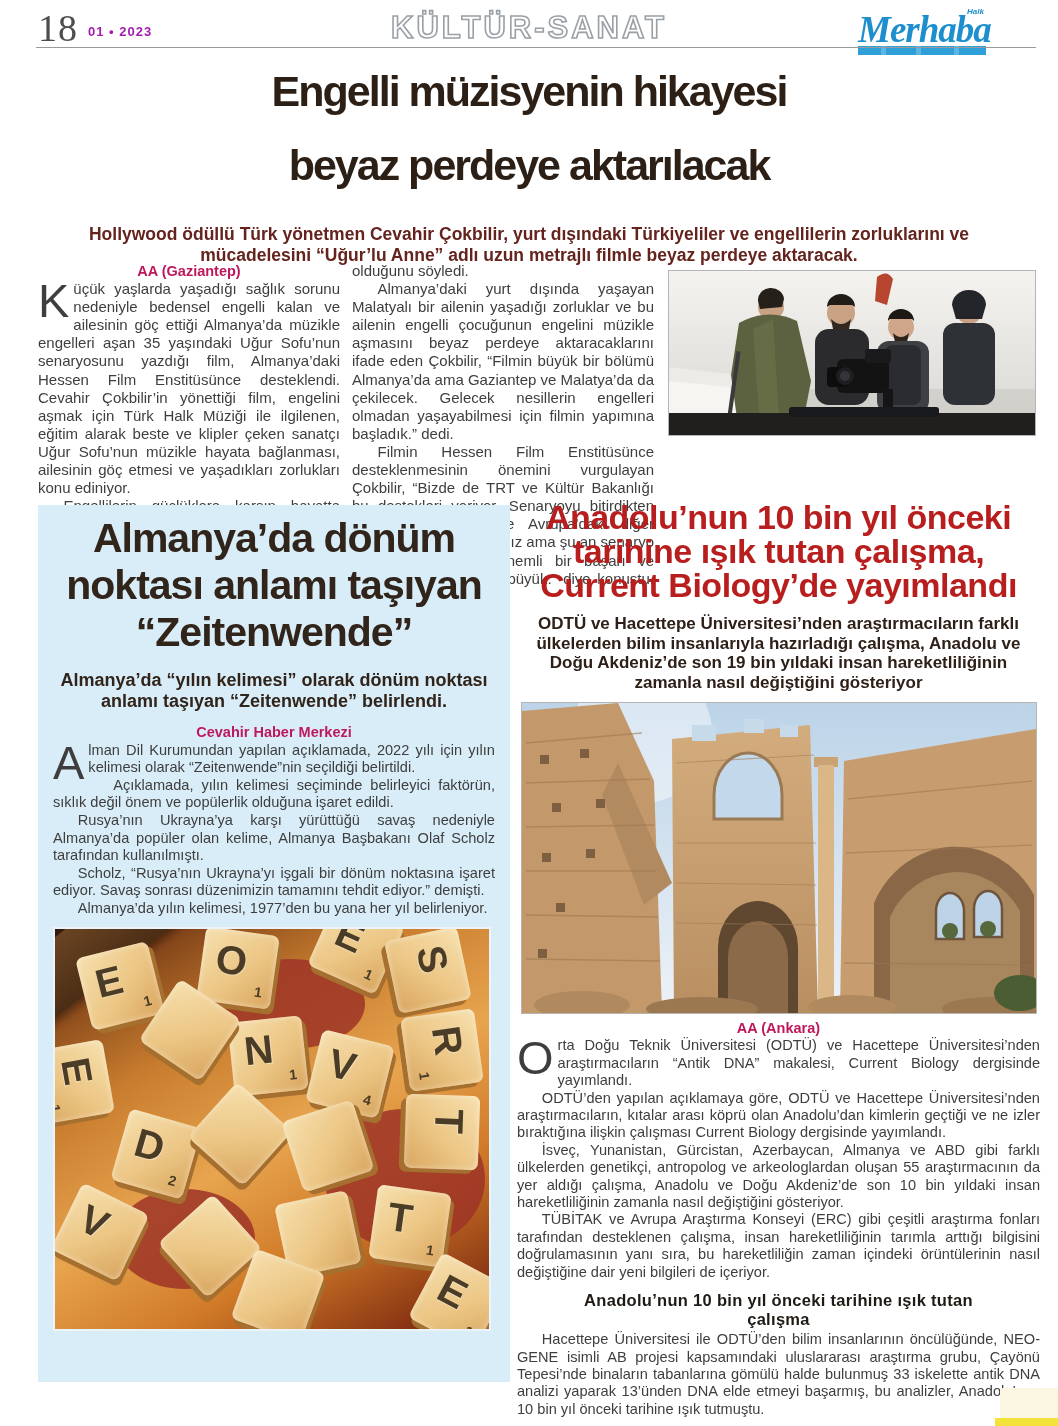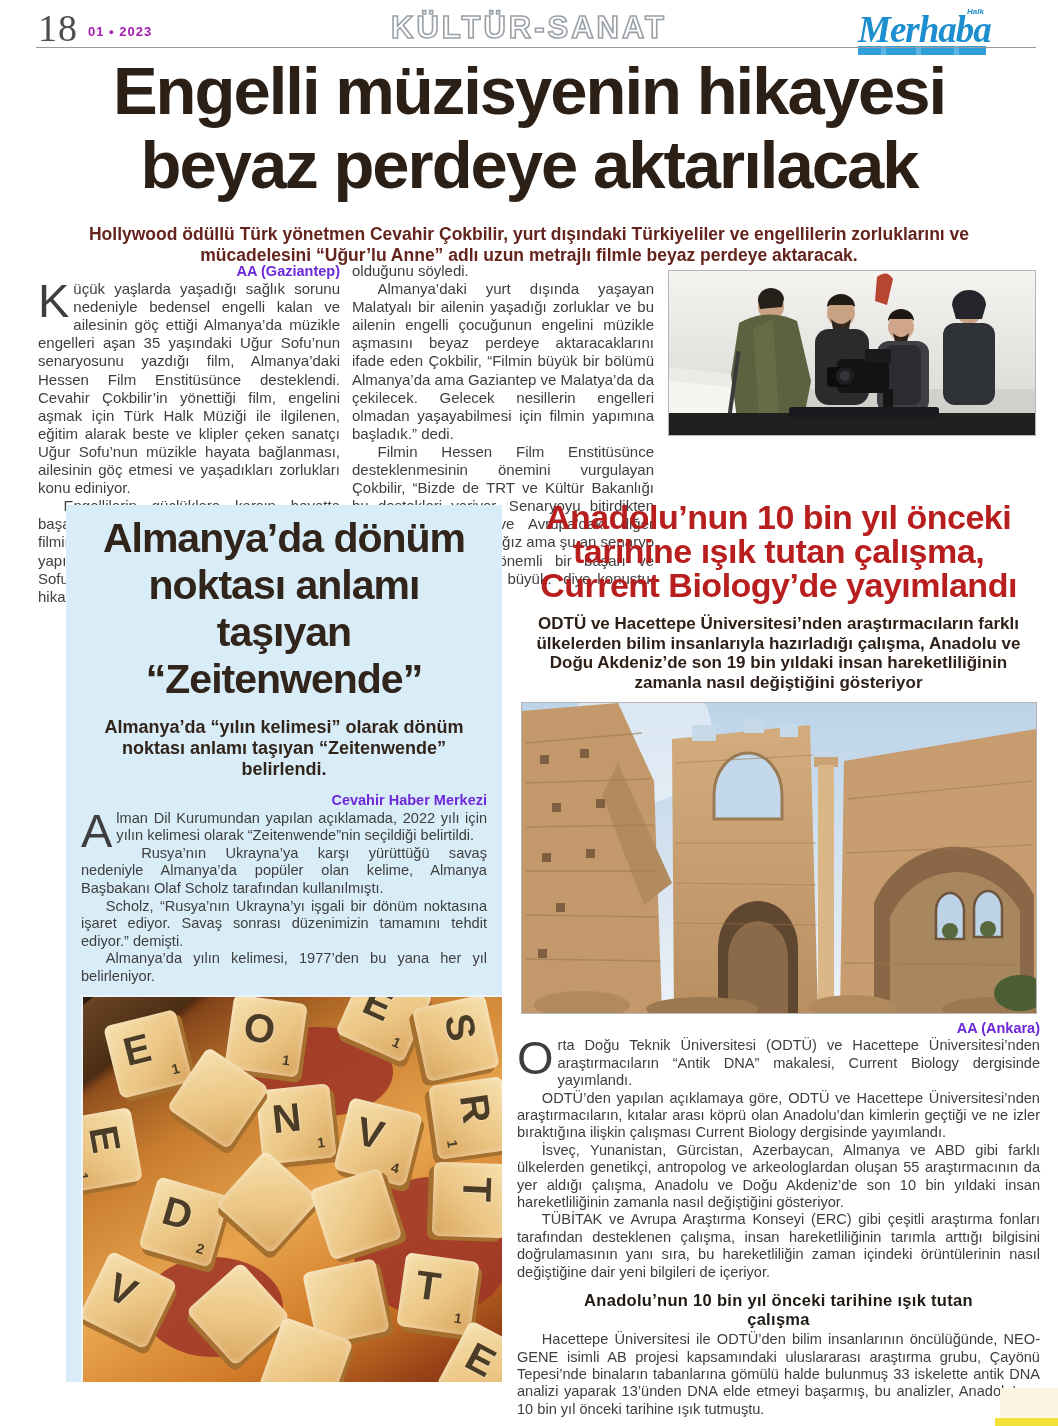--- a/index.html
+++ b/index.html
@@ -14,35 +14,35 @@
          font-size:31px;font-weight:800;letter-spacing:3px;color:#ffffff;
          -webkit-text-stroke:1.6px #9aa0a6;text-stroke:1.6px #9aa0a6;}
   .logo{position:absolute;right:72px;top:8px;width:128px;}
   .logo-halk{display:block;text-align:right;font-size:8px;font-weight:bold;color:#1e8fce;
          font-style:italic;line-height:8px;margin-right:2px;}
   .logo-word{display:block;font-family:"Liberation Serif",serif;font-style:italic;font-weight:bold;
          font-size:37px;line-height:28px;color:#1e8fce;letter-spacing:-1px;}
   .logo-bar{margin-top:2px;height:9px;background:linear-gradient(90deg,#2f9fd8 0 18%,#5cb6e2 18% 22%,#2f9fd8 22% 45%,#5cb6e2 45% 49%,#2f9fd8 49% 75%,#5cb6e2 75% 79%,#2f9fd8 79% 100%);}
   
   .h1{position:absolute;left:30px;top:54px;width:998px;text-align:center;
-      font-size:67px;font-weight:800;line-height:74px;letter-spacing:-2px;color:#2b1f16;}
+      font-size:43px;font-weight:800;line-height:74px;letter-spacing:-2px;color:#2b1f16;}
   .deck1{position:absolute;left:60px;top:206px;width:938px;text-align:center;
       font-size:17.5px;font-weight:bold;line-height:21px;color:#64231d;}
   .col{position:absolute;top:262px;font-size:15px;line-height:18.1px;text-align:justify;}
   .col p{margin:0;}
   .col p.ind{text-indent:1.7em;}
   .col1{left:38px;width:302px;}
   .col2{left:352px;width:302px;}
   .col3{left:668px;width:368px;}
-  .byline{font-size:14.5px;font-weight:bold;color:#6d28d9;margin:0 0 1px 0;text-align:right;}
+  .byline{font-size:14.5px;font-weight:bold;color:#be185d;margin:0 0 1px 0;text-align:center;}
   .dc{float:left;font-size:47px;line-height:37px;padding:2px 4px 0 0;font-weight:400;color:#3e3e3e;}
   .photo-frame{border:1px solid #b5b5b5;background:#eee;display:block;margin-top:8px;}
   
-  .panel2{position:absolute;left:38px;top:505px;width:436px;height:877px;background:#d9edf8;
-      box-sizing:border-box;padding:8px 15px;overflow:hidden;margin-left:28px;}
+  .panel2{position:absolute;left:38px;top:505px;width:472px;height:877px;background:#d9edf8;
+      box-sizing:border-box;padding:8px 15px;overflow:hidden;}
   .h2{margin:2px 0 0 0;text-align:center;font-size:41px;font-weight:800;line-height:47px;
       letter-spacing:-1px;color:#31241a;}
   .deck2{margin:14px 6px 0 6px;text-align:center;font-size:18px;font-weight:800;
       line-height:21px;color:#31241a;}
   .panel2 .body{margin-top:12px;font-size:14.6px;line-height:17.6px;text-align:justify;color:#3e3e3e;}
   .panel2 .body p{margin:0;}
   .panel2 .body p.ind{text-indent:1.7em;}
   .scrabble{position:relative;margin-top:9px;width:438px;height:404px;overflow:hidden;
       border:2px solid #eaf4fa;box-sizing:border-box;
       background:linear-gradient(150deg,#2e1b0d 0%,#7c3f18 10%,#c87d2e 30%,#e8a44e 52%,#d07a28 72%,#8a3513 92%,#5e200c 100%);}
@@ -152,20 +152,21 @@
   <div class="panel2">
     <h2 class="h2">
       <span>Almanya’da dönüm</span><br>
       <span>noktası anlamı taşıyan</span><br>
       <span>“Zeitenwende”</span><br>
     </h2>
     <p class="deck2">Almanya’da “yılın kelimesi” olarak dönüm noktası anlamı taşıyan “Zeitenwende” belirlendi.</p>
     <div class="body">
       <p class="byline">Cevahir Haber Merkezi</p>
       <p><span class="dc">A</span><span>lman Dil Kurumundan yapılan açıklamada, 2022 yılı için yılın kelimesi olarak “Zeitenwende”nin seçildiği belirtildi.</span></p>
+      <p class="ind">Açıklamada, yılın kelimesi seçiminde belirleyici faktörün, sıklık değil önem ve popülerlik olduğuna işaret edildi.</p>
       <p class="ind">Rusya’nın Ukrayna’ya karşı yürüttüğü savaş nedeniyle Almanya’da popüler olan kelime, Almanya Başbakanı Olaf Scholz tarafından kullanılmıştı.</p>
       <p class="ind">Scholz, “Rusya’nın Ukrayna’yı işgali bir dönüm noktasına işaret ediyor. Savaş sonrası düzenimizin tamamını tehdit ediyor.” demişti.</p>
       <p class="ind">Almanya’da yılın kelimesi, 1977’den bu yana her yıl belirleniyor.</p>
     </div>
     <figure class="scrabble" style="margin:9px 0 0 0;">
       <div class="cloth" style="left:160px;top:30px;width:150px;height:90px;"></div>
       <div class="cloth" style="left:270px;top:180px;width:160px;height:140px;"></div>
       <div class="cloth" style="left:60px;top:260px;width:140px;height:100px;"></div>
       <div class="plank"></div>
 

